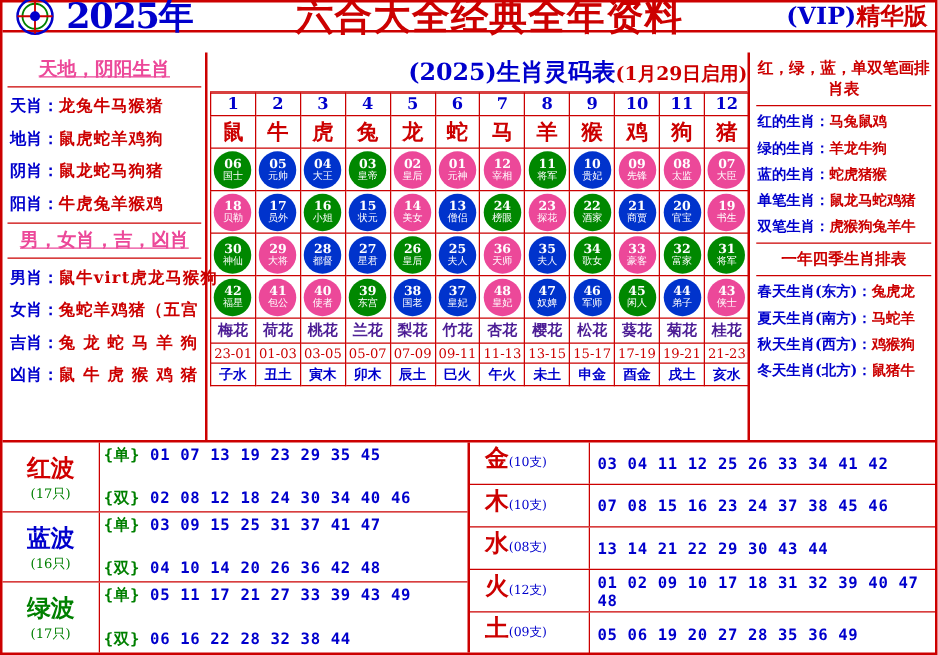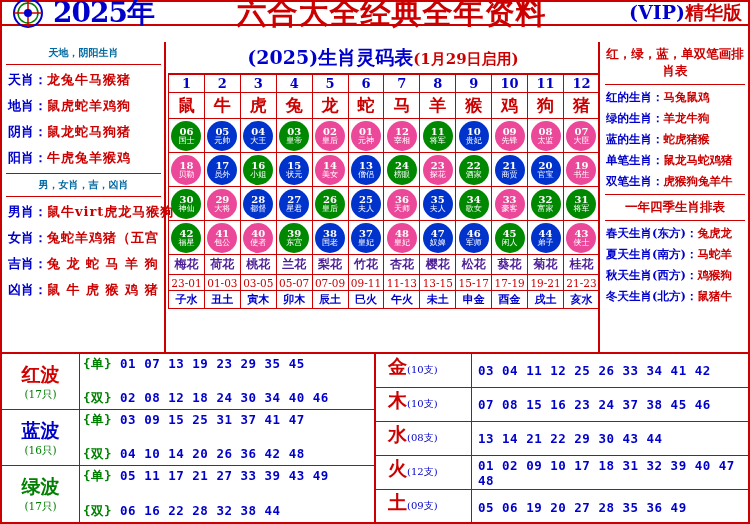--- a/index.html
+++ b/index.html
@@ -57,36 +57,36 @@
     position:absolute; left:166px; top:0; width:432px; height:310px;
     border-right:2px solid #cc0000;
   }
   #rightcol {
     position:absolute; left:600px; top:0; width:146px; height:310px;
     padding:2px 3px;
   }
 
   
   .lhead {
-    font-size:10px; font-weight:bold; color:#0369a1;
-    font-family:"DejaVu Serif","Liberation Serif",serif;
-    text-align:center; padding:2px 0 2px 0;
+    font-size:15px; font-weight:bold; color:#ec4899;
+    font-family:"DejaVu Serif","Liberation Serif",serif;
+    text-align:center; padding:2px 0 2px 0;text-decoration:underline;
   }
   .lrow {
     font-size:13px; font-weight:bold;
     font-family:"DejaVu Serif","Liberation Serif",serif;
     padding:4px 0 4px 2px; white-space:nowrap;
   }
   .lrow .lbl { color:#0000cc; }
   .lrow .val { color:#cc0000; letter-spacing:1px; }
   .lsep { border-top:1px solid #cc0000; margin:2px 0; }
 
   
   #midtitle {
-    text-align:center; padding:3px 0 2px;
+    text-align:right; padding:3px 0 2px;
     font-size:19px; font-weight:bold;
     font-family:"DejaVu Serif","Liberation Serif",serif;
     border-bottom:1px solid #cc0000;
   }
   #midtitle .t1 { color:#0000cc; }
   #midtitle .t2 { color:#cc0000; font-size:15px; }
   table.grid { border-collapse:collapse; width:432px; table-layout:fixed; }
   table.grid td {
     border:1px solid #cc0000;
     text-align:center; vertical-align:middle;

